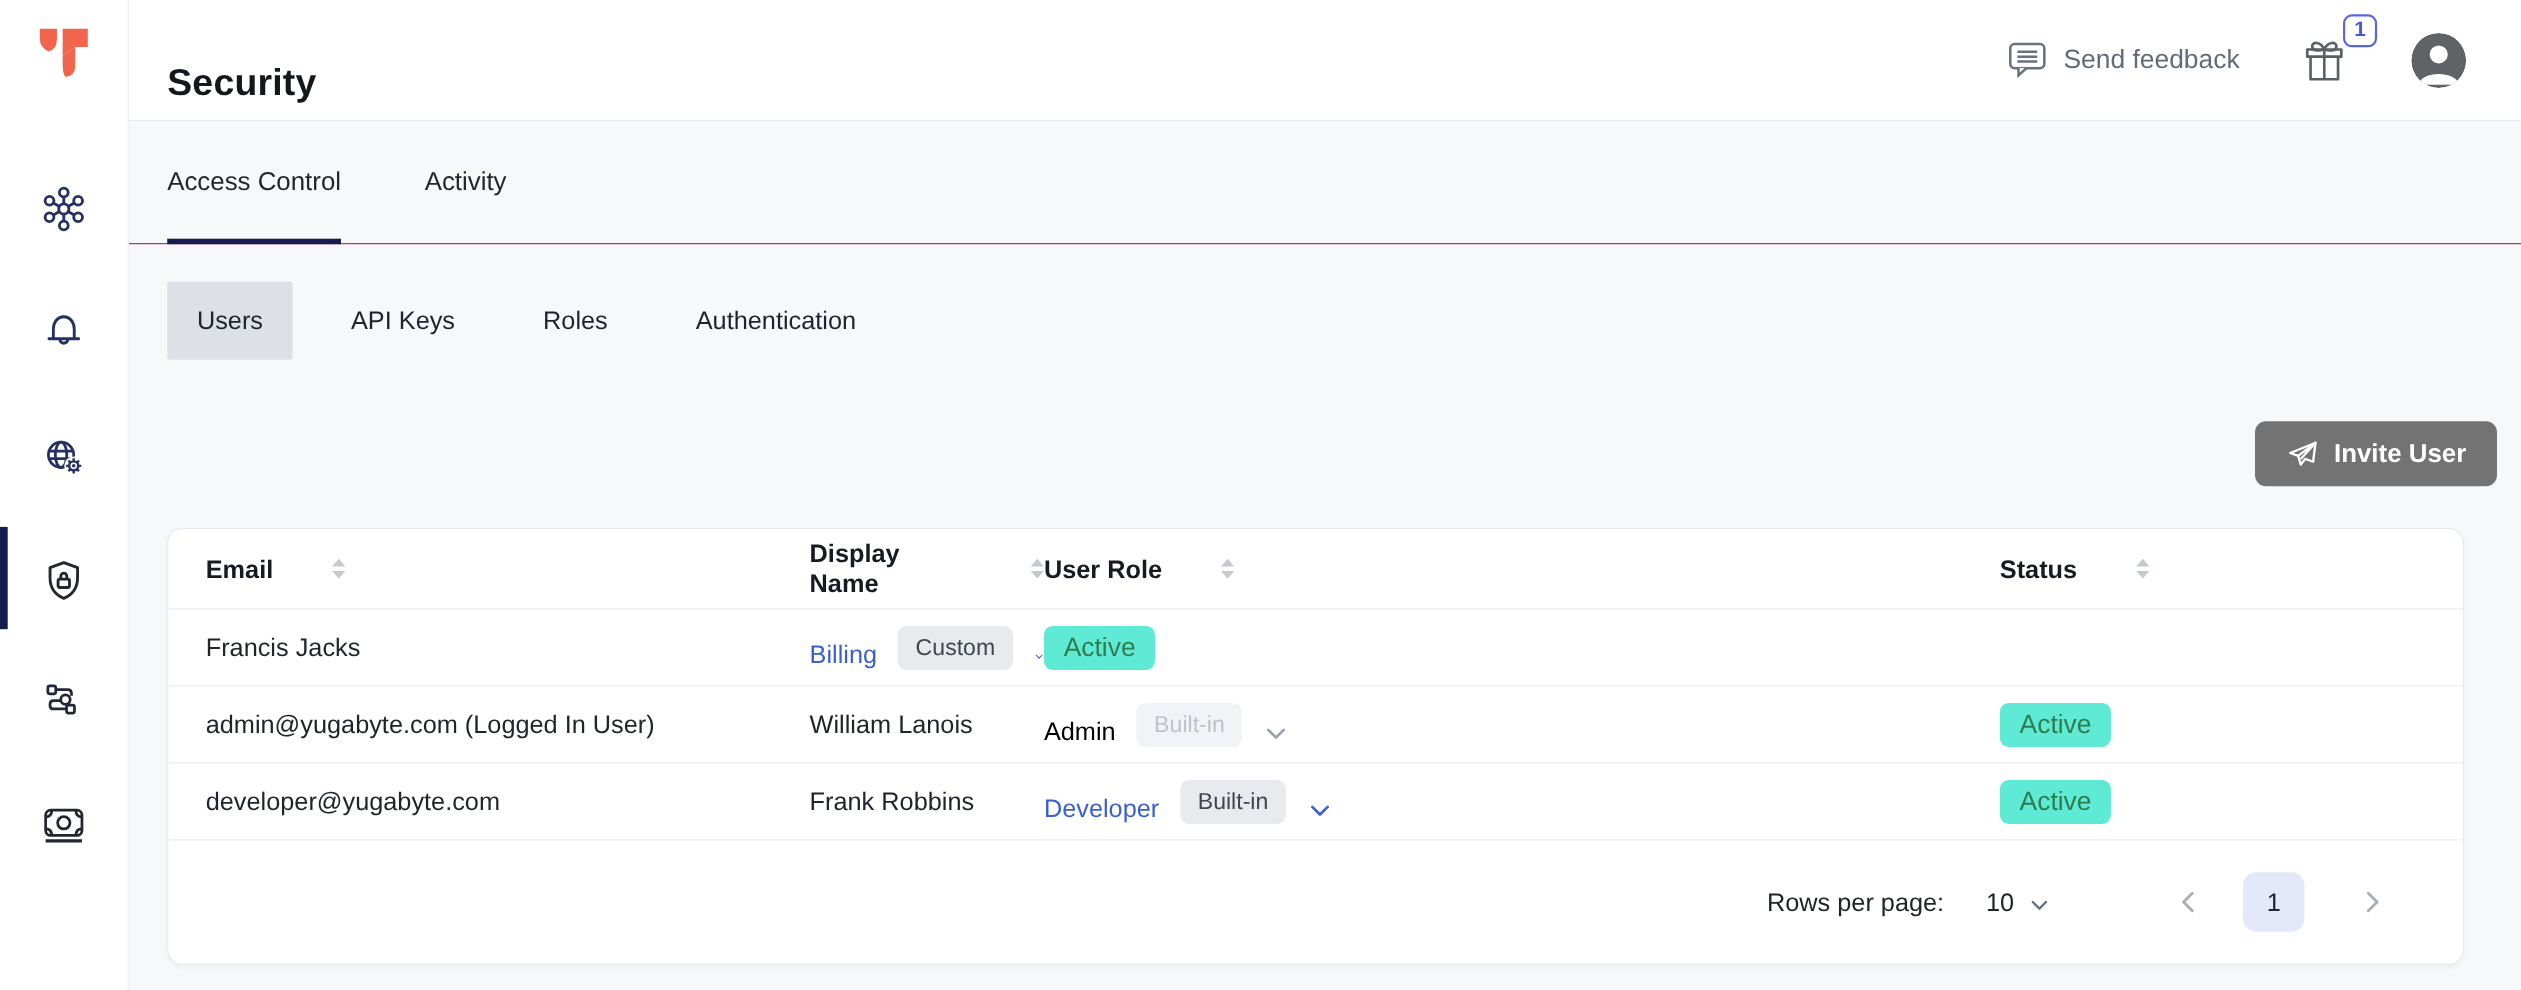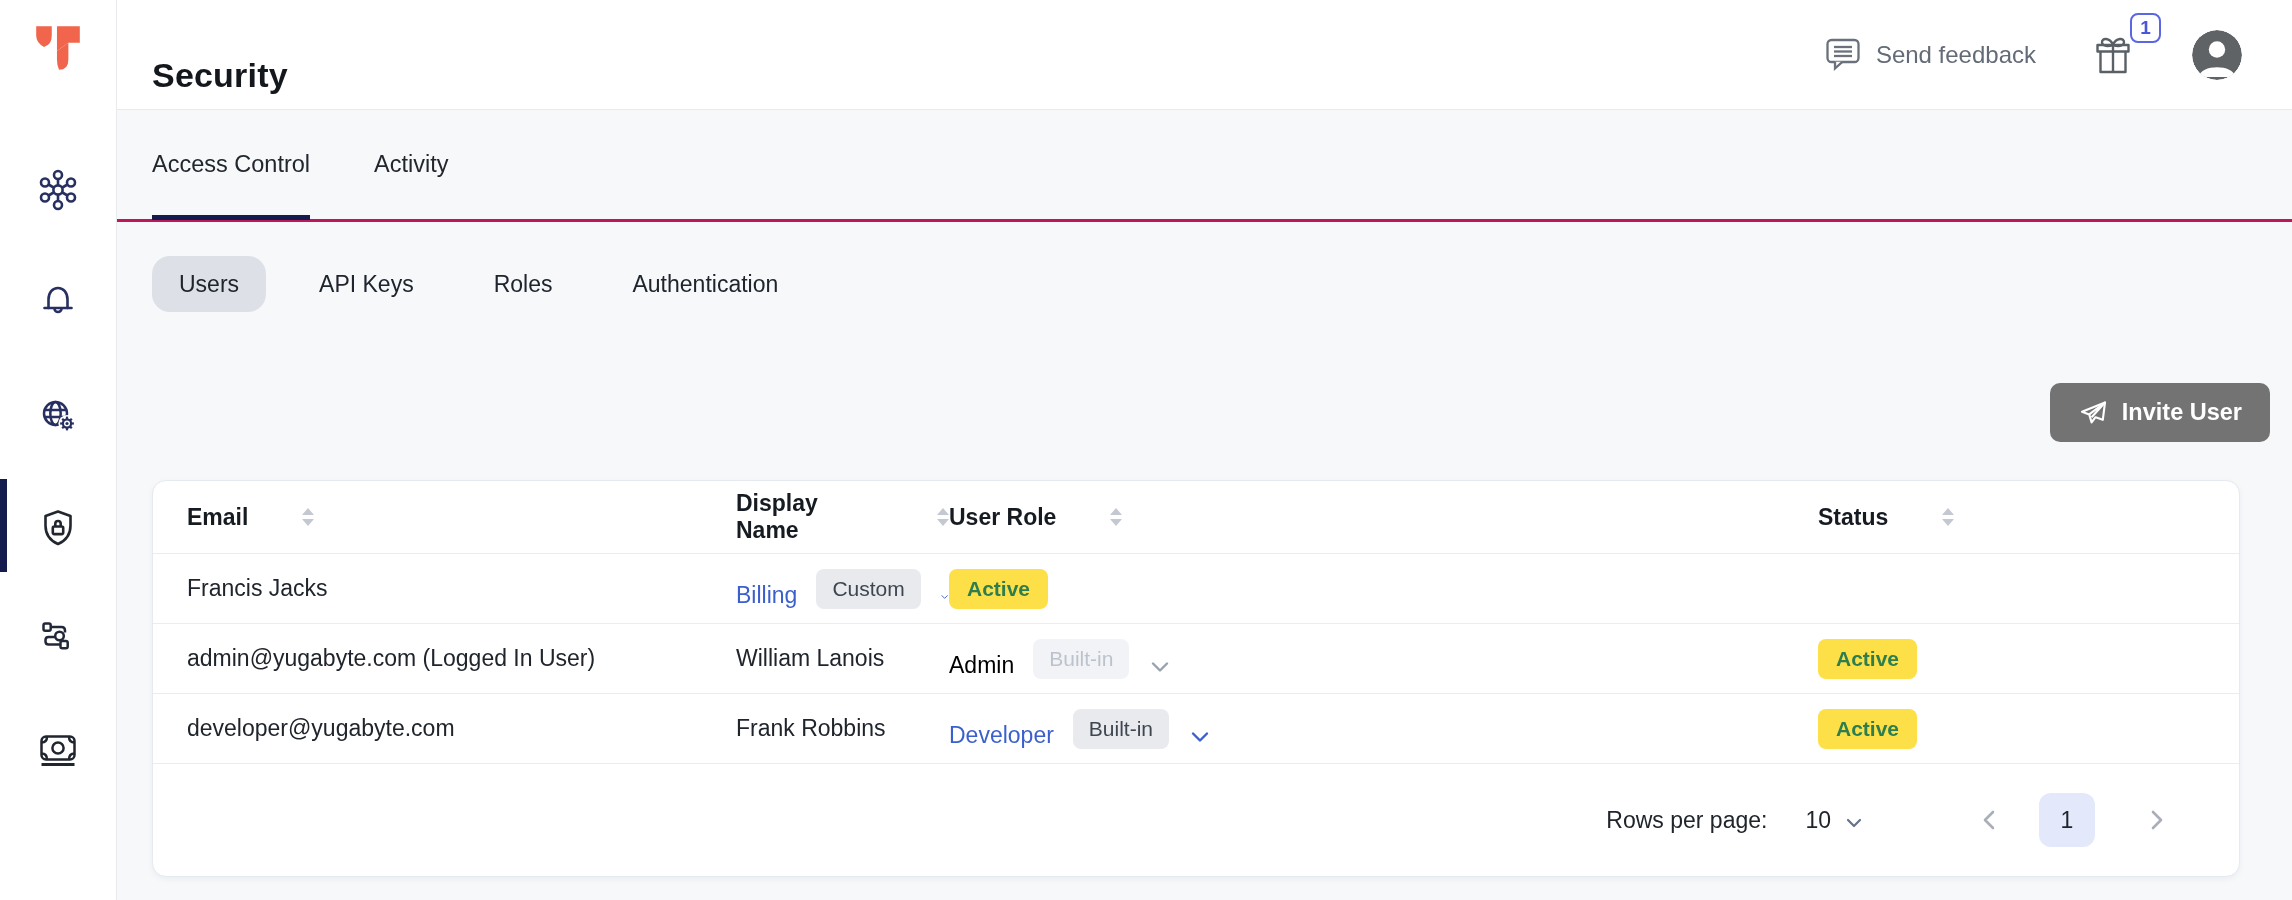--- a/index.html
+++ b/index.html
@@ -17,26 +17,26 @@
   .header { position:absolute; left:117px; top:0; right:0; height:110px; background:#fff; border-bottom:1px solid #E7EAEE; display:flex; align-items:center; }
   .page-title { margin-left:35px; font-size:34px; font-weight:700; color:#14181D; letter-spacing:.2px;margin-top:42px; }
   .header-right { margin-left:auto; margin-right:50px; display:flex; align-items:center; }
   .feedback { display:flex; align-items:center; gap:15px; color:#636B76; font-size:24px; cursor:pointer; }
   .gift-wrap { position:relative; margin-left:55px; cursor:pointer; }
   .gift-badge { position:absolute; top:-17px; right:-26px; min-width:31px; height:30px; background:#fff; border:2.5px solid #5B66E3; border-radius:8px; color:#4A57D8; font-size:19px; font-weight:700; display:flex; align-items:center; justify-content:center; padding:0 6px; }
   .avatar { width:50px; height:50px; margin-left:57px; border-radius:50%; overflow:hidden; cursor:pointer; }
 
   
   .content { position:absolute; left:117px; top:110px; right:0; bottom:0; background:#F6F8FA; }
-  .tabs-row { height:112px; border-bottom:3px solid #be185d; display:flex; padding-left:35px; }
+  .tabs-row { height:112px; border-bottom:1px solid #be185d; display:flex; padding-left:35px;gap:12px; }
   .tab { position:relative; display:flex; align-items:center; font-size:23.5px; color:#22262D; cursor:pointer; margin-right:64px; }
   .tab.active::after { content:""; position:absolute; left:0; right:0; bottom:-1px; height:5px; background:#141B4D; }
 
   .subtabs { display:flex; gap:26px; margin:34px 0 0 35px; }
-  .subtab { height:56px; padding:0 27px; display:flex; align-items:center; font-size:23px; color:#20252D; border-radius:18px; cursor:pointer; }
+  .subtab { height:71px; padding:0 27px; display:flex; align-items:center; font-size:23px; color:#20252D; border-radius:2px; cursor:pointer; }
   .subtab.active { background:#DDE1E7; }
 
   .invite-btn { position:absolute; top:273px; right:22px; height:59px; padding:0 28px; background:#737373; color:#fff; font-size:23.5px; font-weight:600; border:none; border-radius:10px; display:flex; align-items:center; gap:14px; cursor:pointer; font-family:inherit; }
 
   
   .card { position:absolute; left:35px; top:370px; width:2088px; height:397px; background:#fff; border:1px solid #E6E9EF; border-radius:14px; box-shadow:0 2px 6px rgba(23,33,54,.05); display:flex; flex-direction:column; overflow:hidden; }
   .t-row { display:grid; grid-template-columns:549px 213px 869px 1fr; align-items:center; padding-left:34px; height:70px; border-top:1px solid #E9ECF0; font-size:23px; }
   .t-head { height:72px; border-top:none; }
   .t-head .th { display:flex; align-items:center; font-weight:700; color:#161B22; cursor:pointer;gap:43px; }
   .sort { display:inline-flex; flex-direction:column; gap:3.5px; margin-left:11px; }
@@ -44,21 +44,21 @@
   .sort .up { border-bottom:7px solid #C4C9D1; }
   .sort .down { border-top:7px solid #C4C9D1; }
 
   .role-cell { display:flex; align-items:flex-end; gap:19px; }
   .role-link { color:#3B5FCD; cursor:pointer; }
   .chip { height:40px; padding:0 16px; display:inline-flex; align-items:center; background:#E8EAEE; color:#3E4650; font-size:21px; border-radius:8px; }
   .chev { width:24px; height:24px; color:#3B5FCD; cursor:pointer; }
   .row-disabled .role-link { color:#000000; cursor:default; }
   .row-disabled .chip { background:#F2F3F6; color:#BDC3CC; }
   .row-disabled .chev { color:#9AA2AE; }
-  .status-badge { display:inline-flex; align-items:center; height:40px; padding:0 18px; background:#fde047; color:#2E7D4F; font-size:21px; border-radius:8px;font-weight:bold; }
+  .status-badge { display:inline-flex; align-items:center; height:40px; padding:0 18px; background:#5eead4; color:#2E7D4F; font-size:24px; border-radius:8px; }
 
   
   .pager { flex:1; border-top:1px solid #E9ECF0; display:flex; align-items:center; justify-content:flex-end; padding-right:70px; font-size:23px; color:#20252C; }
   .rpp-select { display:flex; align-items:flex-end; gap:12px; margin-left:38px; cursor:pointer; }
   .pg-arrow { width:26px; height:26px; cursor:pointer; }
   .pg-prev { margin-left:112px; }
   .page-chip { width:56px; height:54px; margin-left:36px; background:#E3E9FA; border-radius:12px; display:flex; align-items:center; justify-content:center; cursor:pointer; }
   .pg-next { margin-left:48px; }
 
   svg { display:block; }

